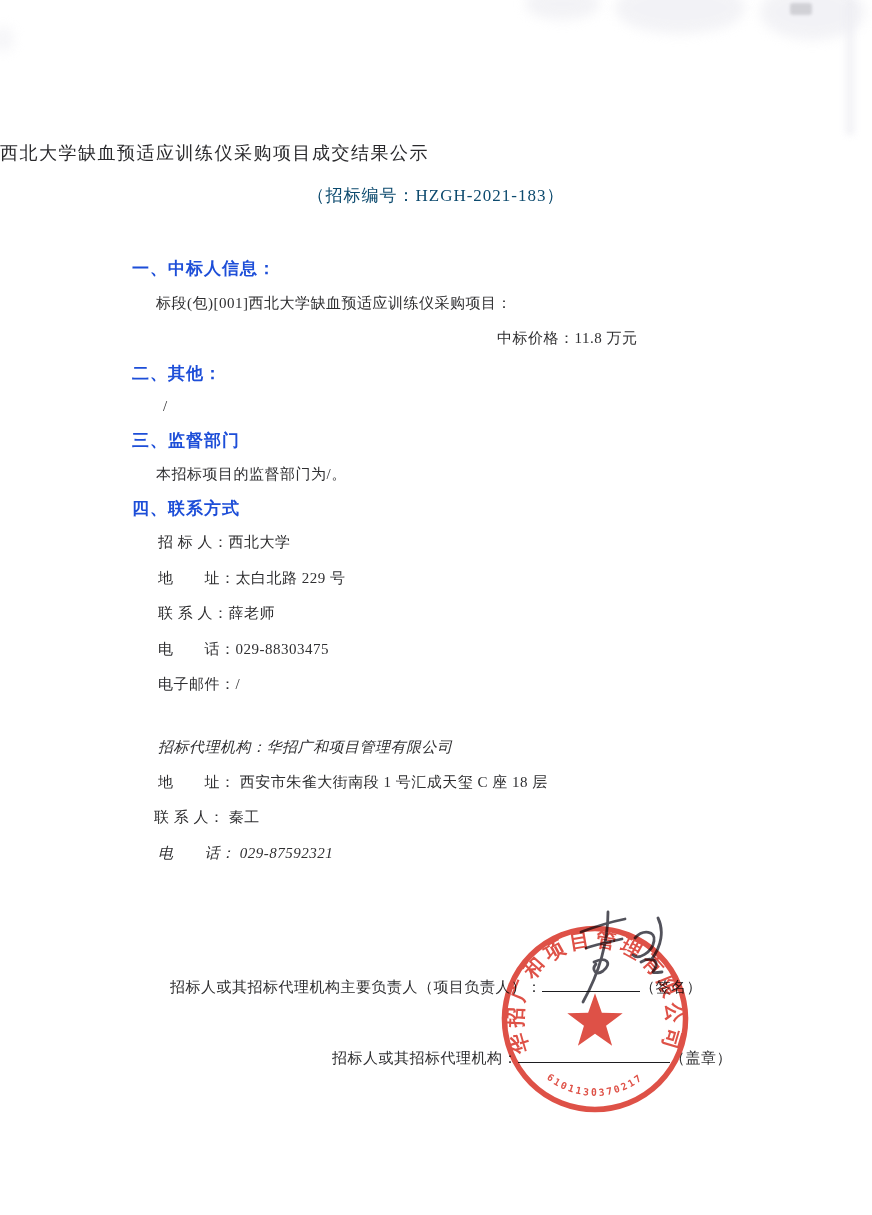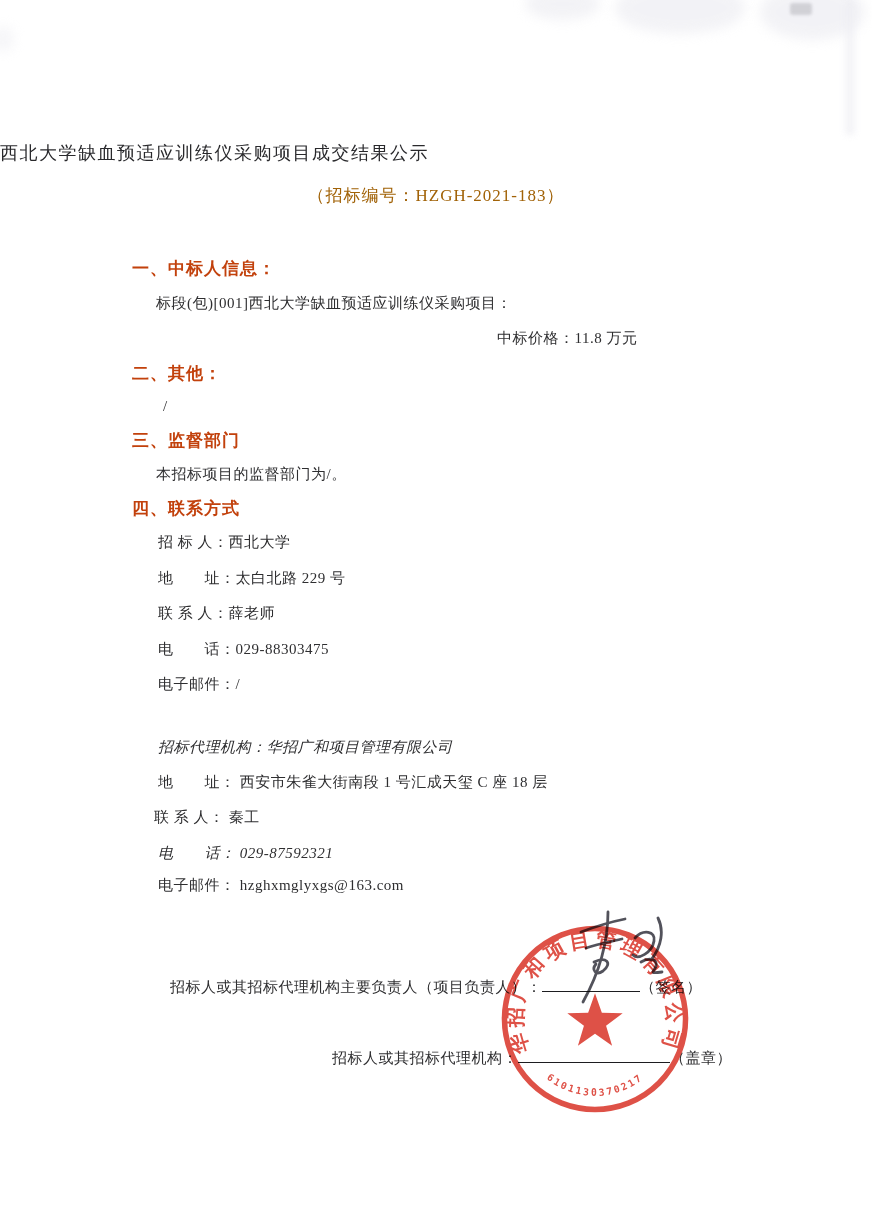--- a/index.html
+++ b/index.html
@@ -7,25 +7,25 @@
     position:relative;
     width:872px;height:1215px;
     margin:0 auto;
     background:var(--paper,#ffffff);
     overflow:hidden;
     font-family:"Liberation Serif","DejaVu Serif",serif;
     color:var(--ink,#2e2e30);
   }
   .line{position:absolute;white-space:nowrap;font-size:15px;line-height:21px;letter-spacing:.5px;}
   .heading{position:absolute;white-space:nowrap;font-size:17px;line-height:23px;font-weight:700;letter-spacing:1px;
-           font-family:"Liberation Sans","DejaVu Sans",sans-serif;color:#c2410c;}
+           font-family:"Liberation Sans","DejaVu Sans",sans-serif;color:#1d4ed8;}
   .doc-title{position:absolute;top:141px;left:0;width:100%;text-align:left;
              font-size:18px;letter-spacing:1.5px;color:#29292c;}
   .doc-subtitle{position:absolute;top:184px;left:0;width:100%;text-align:center;
-                font-size:17px;letter-spacing:1px;color:#a16207;}
+                font-size:17px;letter-spacing:1px;color:#0c4a6e;}
   .uline{display:inline-block;border-bottom:1.4px solid #1d1d20;height:16px;vertical-align:baseline;}
   .signoff{font-size:15px;}
   
   .smudge{position:absolute;background:#e9e9ef;border-radius:50%;filter:blur(6px);opacity:.55;}
   .speck{position:absolute;background:#c9c9cf;border-radius:3px;filter:blur(1.5px);opacity:.8;}
   .streak{position:absolute;background:#ededf2;filter:blur(3px);opacity:.6;}
   
   .seal{position:absolute;left:498px;top:922px;width:194px;height:194px;
         mix-blend-mode:multiply;opacity:.92;}
   .seal-ring{fill:none;stroke:var(--seal-red,#dc4237);stroke-width:17px;}
@@ -88,23 +88,20 @@
   </div>
   <div class="line" style="left:158px;top:772px;">
     <span>地　　址：</span>&nbsp;<span>西安市朱雀大街南段 1 号汇成天玺 C 座 18 层</span>
   </div>
   <div class="line" style="left:154px;top:807px;">
     <span>联 系 人：</span>&nbsp;<span>秦工</span>
   </div>
   <div class="line" style="left:158px;top:843px;font-style:italic;">
     <span>电　　话：</span>&nbsp;<span>029-87592321</span>
   </div>
-  <div class="line" style="left:158px;top:875px;">
-    <span>电子邮件：</span>&nbsp;<span>hzghxmglyxgs@163.com</span>
-  </div>
 
   <div class="line signoff" style="left:170px;top:975px;">
     <span>招标人或其招标代理机构主要负责人（项目负责人）：</span><span class="uline" style="width:98px;"></span><span>（签名）</span>
   </div>
   <div class="line signoff" style="left:332px;top:1046px;">
     <span>招标人或其招标代理机构：</span><span class="uline" style="width:152px;"></span><span>（盖章）</span>
   </div>
 
   <svg class="seal" viewBox="0 0 600 600">
     <defs>

